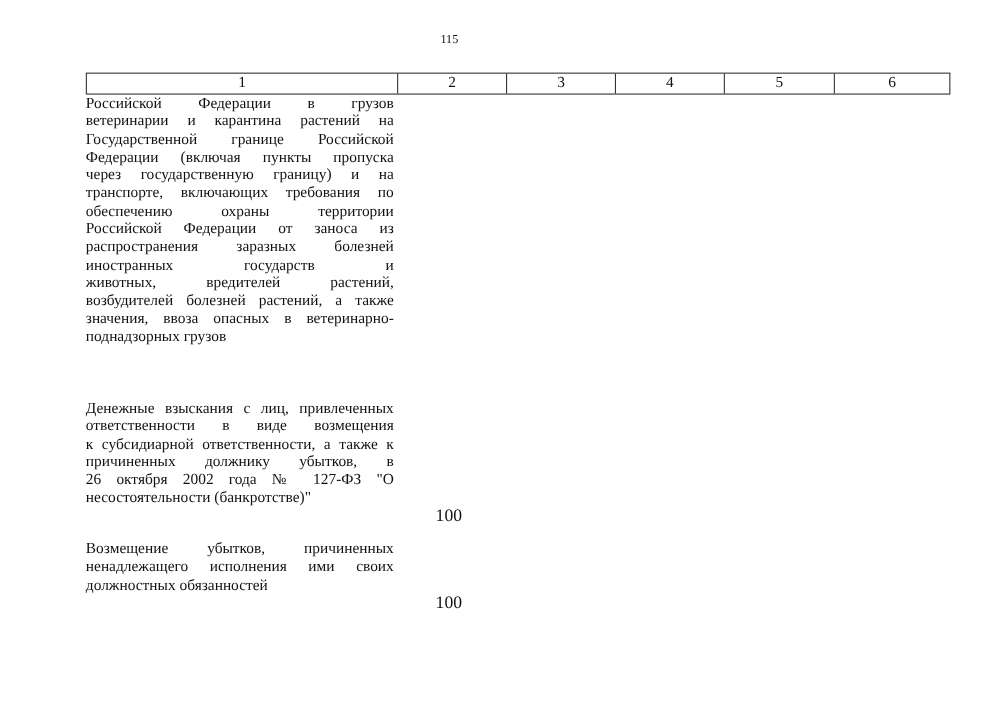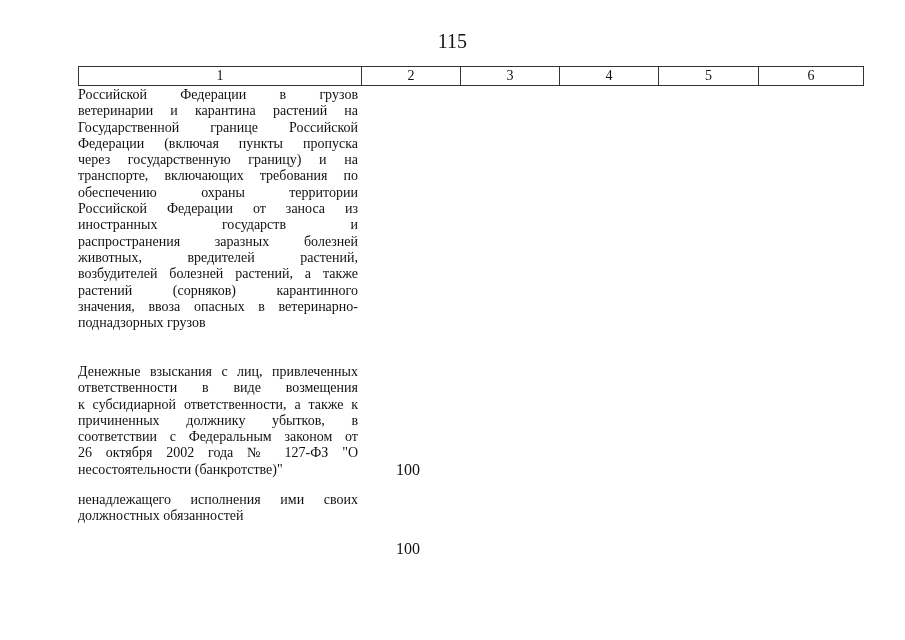--- a/index.html
+++ b/index.html
@@ -1,19 +1,19 @@
 <!DOCTYPE html>
 <html><head>
 <meta charset="utf-8">
 <style>
   html, body { margin: 0; padding: 0; background: #ffffff; }
   body { width: 905px; height: 640px; position: relative; overflow: hidden;
          font-family: "Liberation Serif", "DejaVu Serif", serif; color: #111; }
   .page-number { position: absolute; top: 30px; left: 0; width: 817px; text-align: center;
-                 font-size: 20px; margin-left: 44px; }
+                 font-size: 11px; }
   .header-table { position: absolute; top: 66px; left: 78px; width: 786px; height: 20px;
                   border: 1px solid #333; box-sizing: border-box; display: flex; }
   .hcell { box-sizing: border-box; border-left: 1px solid #333; text-align: center;
            font-size: 14px; line-height: 18px; }
   .hcell:first-child { border-left: none; }
   .row { position: absolute; left: 78px; width: 786px; }
   .desc { position: absolute; left: 0; width: 280px; font-size: 14px; line-height: 16.3px;
           text-align: justify; text-align-last: left; }
   .desc .ln { display: block; text-align: justify; text-align-last: justify; white-space: nowrap; height: 16.3px; }
   .desc .ln.last { text-align-last: left; }
@@ -36,42 +36,41 @@
 <div class="row" style="top:87px">
   <div class="desc">
     <span class="ln">Российской Федерации в грузов</span>
     <span class="ln">ветеринарии и карантина растений на</span>
     <span class="ln">Государственной границе Российской</span>
     <span class="ln">Федерации (включая пункты пропуска</span>
     <span class="ln">через государственную границу) и на</span>
     <span class="ln">транспорте, включающих требования по</span>
     <span class="ln">обеспечению охраны территории</span>
     <span class="ln">Российской Федерации от заноса из</span>
+    <span class="ln">распространения заразных болезней</span>
     <span class="ln">иностранных государств и</span>
-    <span class="ln">распространения заразных болезней</span>
     <span class="ln">животных, вредителей растений,</span>
     <span class="ln">возбудителей болезней растений, а также</span>
-    <span class="ln">растений (сорняков) карантинного</span>
     <span class="ln">значения, ввоза опасных в ветеринарно-</span>
     <span class="ln last">поднадзорных грузов</span>
   </div>
 </div>
 
 <div class="row" style="top:364px">
   <div class="desc">
     <span class="ln">Денежные взыскания с лиц, привлеченных</span>
     <span class="ln">ответственности в виде возмещения</span>
     <span class="ln">к субсидиарной ответственности, а также к</span>
     <span class="ln">причиненных должнику убытков, в</span>
-    <span class="ln">соответствии с Федеральным законом от</span>
     <span class="ln">26 октября 2002 года № 127-ФЗ "О</span>
     <span class="ln last">несостоятельности (банкротстве)"</span>
   </div>
   <div class="val" style="top:97.8px">100</div>
 </div>
 
 <div class="row" style="top:492px">
   <div class="desc">
+    <span class="ln">Возмещение убытков, причиненных</span>
     <span class="ln">ненадлежащего исполнения ими своих</span>
     <span class="ln last">должностных обязанностей</span>
   </div>
   <div class="val" style="top:48.9px">100</div>
 </div>
 
 </body></html>

